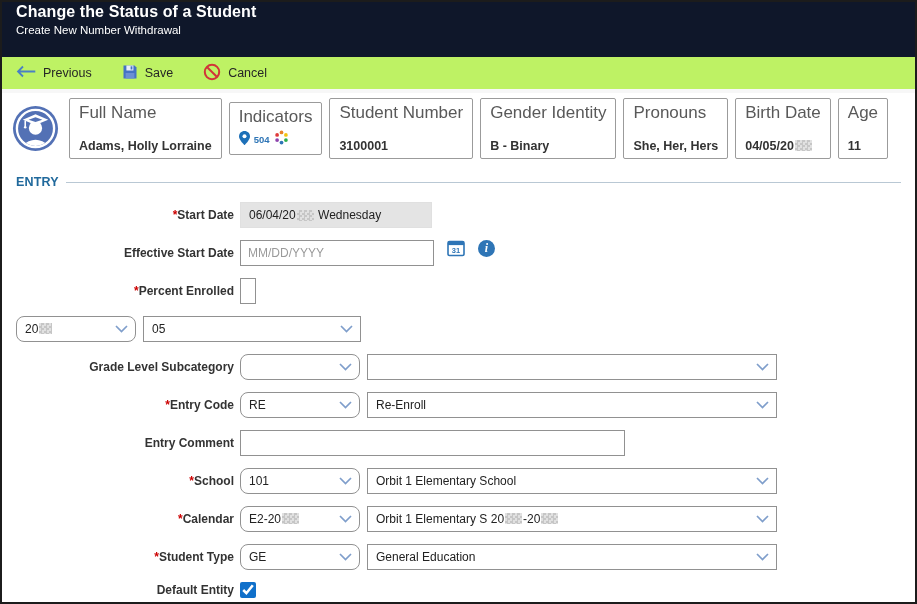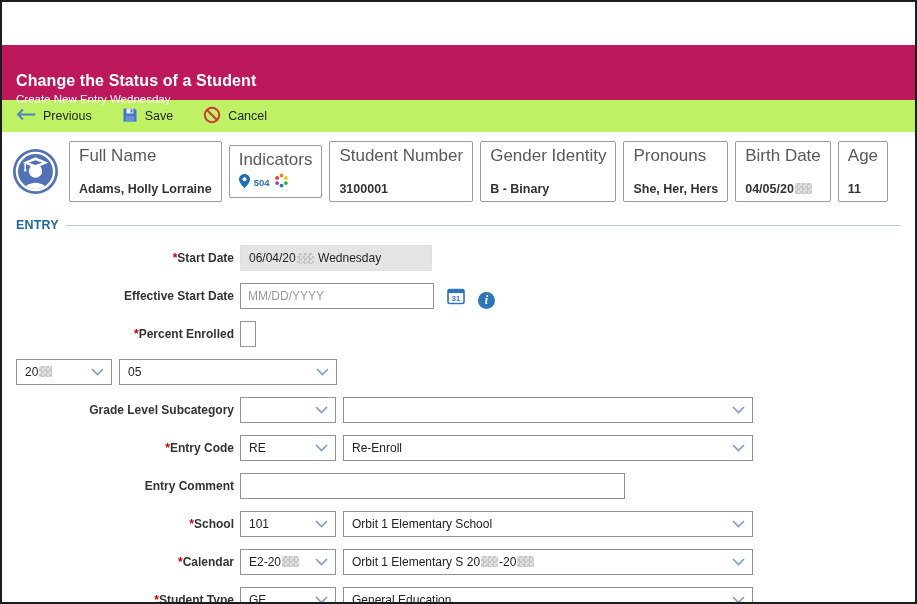--- a/index.html
+++ b/index.html
@@ -6,25 +6,24 @@
   html,body { width: 917px; height: 604px; }
   body {
     font-family: "Liberation Sans", sans-serif;
     background: #fff;
     border: 2px solid #1c1c1c;
     overflow: hidden;
     color: #222;
   }
   
   .app-header {
-    background: #be185d;
+    background: #0f172a;
     color: #fff;
     height: 55px;
-    padding: 27px 14px 0 14px;
-    margin-top: 43px;
+    padding: 1px 14px 0 14px;
   }
   .app-header .title { font-size: 16px; font-weight: bold; letter-spacing: .1px; }
   .app-header .subtitle { font-size: 11.5px; margin-top: 3px; }
   
   .toolbar {
     height: 36px;
     display: flex;
     align-items: center;
     gap: 30px;
     padding-left: 14px;
@@ -73,21 +72,21 @@
     width: 218px;
     text-align: right;
     font-size: 12px;
     font-weight: bold;
     color: #333;
     flex: 0 0 auto;
     margin-right: 6px;
     white-space: nowrap;
   }
   .req { color: #cc0000; }
-  .fields { display: flex; align-items: flex-end; gap: 7px; }
+  .fields { display: flex; align-items: flex-start; gap: 7px; }
   .tb {
     height: 26px;
     border: 1px solid #919191;
     font-size: 12px;
     color: #222;
     padding: 0 7px;
     font-family: inherit;
     background: #fff;
   }
   .tb::placeholder { color: #9a9a9a; }
@@ -109,21 +108,21 @@
     border: 1px solid #919191;
     display: flex;
     align-items: center;
     justify-content: space-between;
     padding: 0 7px 0 8px;
     font-size: 12px;
     color: #222;
     cursor: pointer;
     white-space: nowrap;
   }
-  .dd-small  { width: 96px; }
+  .dd-small  { width: 120px; border-radius: 8px; }
   .dd-medium { width: 218px; }
   .dd-wide   { width: 410px; }
   .redact {
     display: inline-block;
     height: 11px;
     vertical-align: -1px;
     background: conic-gradient(#c6c6c6 25%, #e1e1e1 0 50%, #c6c6c6 0 75%, #e1e1e1 0);
     background-size: 5px 5px;
     margin: 0 1px;
   }
@@ -147,21 +146,21 @@
     width: 16px; height: 16px;
     accent-color: #1070ca;
     cursor: pointer;
   }
 </style>
 </head>
 <body>
 
 <div class="app-header">
   <div class="title">Change the Status of a Student</div>
-  <div class="subtitle">Create New Entry Wednesday</div>
+  <div class="subtitle">Create New Number Withdrawal</div>
 </div>
 
 <div class="toolbar">
   <button class="tool-btn">
     <span>
       <svg width="20" height="13" viewBox="0 0 20 13">
           <path d="M7 1.5 L2 6.5 l5 5 M2.3 6.5 h17" stroke="#4a80c4" stroke-width="1.8" fill="none"></path>
         </svg>
     </span>
     <span>Previous</span>

